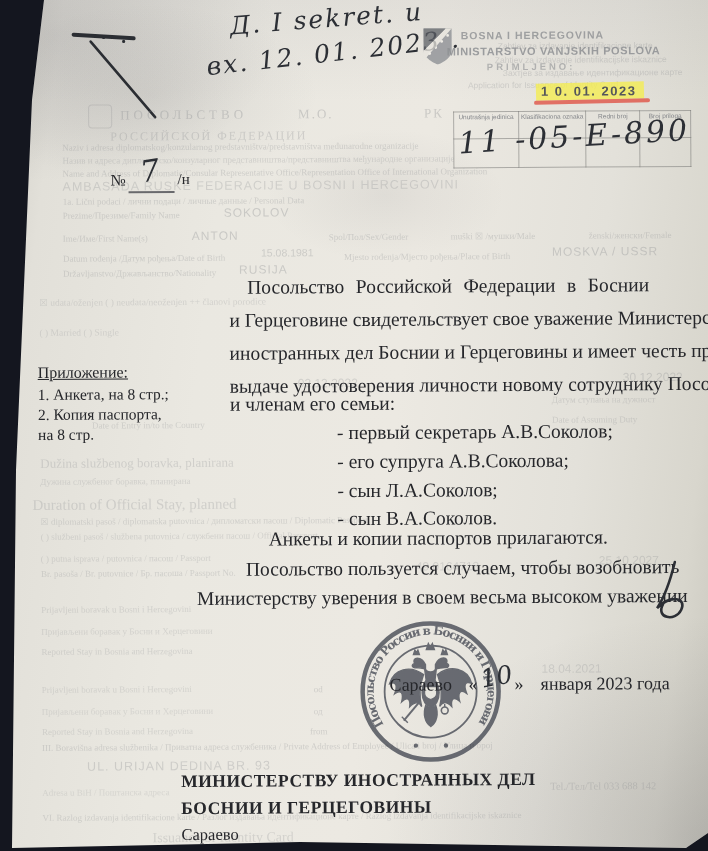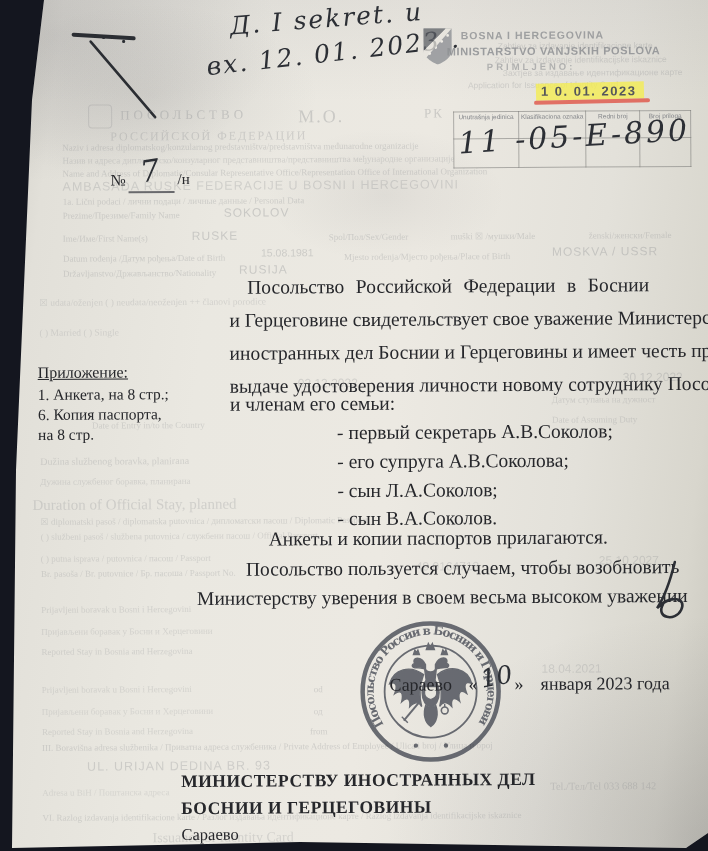--- a/index.html
+++ b/index.html
@@ -60,21 +60,21 @@
       <div class="abs ghost-sans" style="left:497px;top:56px;font-size:8.5px;opacity:.3">Zahtjev za izdavanje identifikacijske iskaznice</div>
       <div class="abs ghost-sans" style="left:505px;top:69px;font-size:8.5px;opacity:.3">Захтјев за издавање идентификационе карте</div>
       <div class="abs ghost-sans" style="left:470px;top:81px;font-size:8.5px;opacity:.3">Application for Issuance of Identity Card</div>
 
       <div class="abs" style="left:538px;top:84px;width:108px;height:17px;background:#f4ec52;opacity:.8;transform:rotate(-1deg)"></div>
       <div class="abs" style="left:536px;top:101px;width:116px;height:3.5px;background:#df4a3c;opacity:.75;border-radius:2px;transform:rotate(-1deg)"></div>
       <div class="abs hsans" style="left:543px;top:85px;font-size:13px;font-weight:bold;letter-spacing:1.5px;color:#54565b">1 0.  01.  2023</div>
 
       <div class="abs" style="left:90px;top:103px;width:22px;height:22px;border:1.5px solid #8e9093;border-radius:4px;opacity:.28"></div>
       <div class="abs ghost" style="left:122px;top:106px;font-size:13px;letter-spacing:4px;opacity:.35">ПОСОЛЬСТВО</div>
-      <div class="abs ghost" style="left:300px;top:106px;font-size:18px;letter-spacing:2px;opacity:.35">М.О.</div>
+      <div class="abs ghost" style="left:300px;top:106px;font-size:13px;letter-spacing:2px;opacity:.35">М.О.</div>
       <div class="abs ghost" style="left:426px;top:106px;font-size:13px;letter-spacing:2px;opacity:.35">РК</div>
       <div class="abs ghost" style="left:112px;top:128px;font-size:12px;letter-spacing:2px;opacity:.3">РОССИЙСКОЙ ФЕДЕРАЦИИ</div>
 
       <table class="reg abs" style="left:455px;top:112px;width:238px">
         <tbody>
             <tr>
           <td style="width:62px;height:24px">Unutrašnja jedinica</td>
           <td style="width:62px">Klasifikaciona oznaka</td>
           <td style="width:58px">Redni broj</td>
           <td style="width:52px">Broj priloga</td>
@@ -96,38 +96,38 @@
 
       <div class="abs typed" style="left:112px;top:170px;font-size:16px">№</div>
       <div class="abs" style="left:130px;top:190px;width:46px;height:1.5px;background:#4a4b50;opacity:.8"></div>
       <div class="abs hw" style="left:142px;top:152px;font-size:30px;transform:rotate(-8deg)">7</div>
       <div class="abs typed" style="left:179px;top:170px;font-size:15px">/н</div>
 
       <div class="abs ghost" style="left:64px;top:195px;font-size:9px;opacity:.3">1a. Lični podaci / лични подаци / личные данные / Personal Data</div>
       <div class="abs ghost" style="left:64px;top:209px;font-size:9px;opacity:.3">Prezime/Презиме/Family Name</div>
       <div class="abs ghost-sans" style="left:225px;top:205px;font-size:12px;letter-spacing:1px;opacity:.35">SOKOLOV</div>
       <div class="abs ghost" style="left:64px;top:232px;font-size:9px;opacity:.3">Ime/Име/First Name(s)</div>
-      <div class="abs ghost-sans" style="left:193px;top:228px;font-size:12px;letter-spacing:1px;opacity:.35">RUSKE</div>
+      <div class="abs ghost-sans" style="left:193px;top:228px;font-size:12px;letter-spacing:1px;opacity:.35">ANTON</div>
       <div class="abs ghost" style="left:330px;top:232px;font-size:9px;opacity:.3">Spol/Пол/Sex/Gender</div>
       <div class="abs ghost" style="left:452px;top:232px;font-size:9px;opacity:.3">muški ☒ /мушки/Male</div>
       <div class="abs ghost" style="left:590px;top:232px;font-size:9px;opacity:.3">ženski/женски/Female</div>
       <div class="abs ghost" style="left:64px;top:252px;font-size:9px;opacity:.3">Datum rođenja /Датум рођења/Date of Birth</div>
       <div class="abs ghost-sans" style="left:262px;top:246px;font-size:10.5px;opacity:.32">15.08.1981</div>
       <div class="abs ghost" style="left:345px;top:252px;font-size:9px;opacity:.3">Mjesto rođenja/Мјесто рођења/Place of Birth</div>
       <div class="abs ghost-sans" style="left:553px;top:246px;font-size:12px;letter-spacing:1px;opacity:.35">MOSKVA   / USSR</div>
       <div class="abs ghost" style="left:64px;top:267px;font-size:9px;opacity:.3">Državljanstvo/Држављанство/Nationality</div>
       <div class="abs ghost-sans" style="left:240px;top:262px;font-size:12px;letter-spacing:1px;opacity:.35">RUSIJA</div>
       <div class="abs ghost" style="left:40px;top:295px;font-size:9.5px;opacity:.25">☒ udata/oženjen        ( ) neudata/neoženjen        ++ članovi porodice</div>
       <div class="abs ghost" style="left:40px;top:326px;font-size:9.5px;opacity:.25">( ) Married                  ( ) Single</div>
       <div class="abs ghost-sans" style="left:298px;top:376px;font-size:12px;opacity:.28">02.12.2022</div>
       <div class="abs ghost-sans" style="left:623px;top:372px;font-size:12px;opacity:.3">30.12.2022</div>
       <div class="abs ghost" style="left:552px;top:396px;font-size:9px;opacity:.28">Датум ступања на дужност</div>
       <div class="abs ghost" style="left:92px;top:419px;font-size:9px;opacity:.28">Date of Entry in/to the Country</div>
       <div class="abs ghost" style="left:552px;top:416px;font-size:9px;opacity:.28">Date of Assuming Duty</div>
-      <div class="abs ghost" style="left:40px;top:454px;font-size:10px;opacity:.28">Dužina službenog boravka, planirana</div>
+      <div class="abs ghost" style="left:40px;top:454px;font-size:13px;opacity:.28">Dužina službenog boravka, planirana</div>
       <div class="abs ghost" style="left:40px;top:475px;font-size:9px;opacity:.26">Дужина службеног боравка, планирана</div>
       <div class="abs ghost" style="left:32px;top:495px;font-size:15px;opacity:.28">Duration of Official Stay, planned</div>
       <div class="abs ghost" style="left:40px;top:515px;font-size:9px;opacity:.28">☒ diplomatski pasoš / diplomatska putovnica / дипломатски пасош / Diplomatic Passport</div>
       <div class="abs ghost" style="left:40px;top:530px;font-size:9px;opacity:.26">( ) službeni pasoš / službena putovnica / службени пасош / Official Passport</div>
       <div class="abs ghost" style="left:40px;top:552px;font-size:9px;opacity:.26">( ) putna isprava / putovnica / пасош / Passport</div>
       <div class="abs ghost" style="left:40px;top:567px;font-size:9px;opacity:.28">Br. pasoša / Br. putovnice / Бр. пасоша / Passport No.</div>
       <div class="abs ghost-sans" style="left:415px;top:560px;font-size:12px;opacity:.26">49 0164713</div>
       <div class="abs ghost-sans" style="left:598px;top:555px;font-size:12px;opacity:.28">25.10.2027</div>
       <div class="abs ghost" style="left:40px;top:603px;font-size:9px;opacity:.26">Prijavljeni boravak u Bosni i Hercegovini</div>
       <div class="abs ghost" style="left:40px;top:625px;font-size:9px;opacity:.24">Пријављени боравак у Босни и Херцеговини</div>
@@ -147,21 +147,21 @@
       <div class="abs ghost" style="left:150px;top:829px;font-size:14px;opacity:.26">Issuance of Identity Card</div>
 
       <div class="abs typed just" style="left:248px;top:276px;width:402px;font-size:19.5px">Посольство Российской Федерации в Боснии</div>
       <div class="abs typed just" style="left:230px;top:309px;width:420px;font-size:19.5px">и Герцеговине свидетельствует свое уважение Министерству</div>
       <div class="abs typed just" style="left:230px;top:342px;width:420px;font-size:19.5px">иностранных дел Боснии и Герцеговины и имеет честь просить о</div>
       <div class="abs typed just" style="left:230px;top:375px;width:420px;font-size:19.5px">выдаче удостоверения личности новому сотруднику Посольства</div>
       <div class="abs typed" style="left:230px;top:393px;font-size:19.5px">и членам его семьи:</div>
 
       <div class="abs typed" style="left:38px;top:362px;font-size:16px;text-decoration:underline">Приложение:</div>
       <div class="abs typed" style="left:38px;top:384px;font-size:15.5px">1. Анкета, на 8 стр.;</div>
-      <div class="abs typed" style="left:38px;top:404px;font-size:15.5px">6. Копия паспорта,</div>
+      <div class="abs typed" style="left:38px;top:404px;font-size:15.5px">2. Копия паспорта,</div>
       <div class="abs typed" style="left:38px;top:424px;font-size:15.5px">на 8 стр.</div>
 
       <div class="abs typed" style="left:337px;top:422px;font-size:19.5px">- первый секретарь А.В.Соколов;</div>
       <div class="abs typed" style="left:337px;top:451px;font-size:19.5px">- его супруга А.В.Соколова;</div>
       <div class="abs typed" style="left:337px;top:508px;font-size:19.5px">- сын В.А.Соколов.</div>
       <div class="abs typed" style="left:337px;top:480px;font-size:19.5px">- сын Л.А.Соколов;</div>
 
       <div class="abs typed" style="left:268px;top:528px;font-size:19.5px">Анкеты и копии паспортов прилагаются.</div>
       <div class="abs typed just" style="left:245px;top:558px;width:410px;font-size:19.5px">Посольство пользуется случаем, чтобы возобновить</div>
       <div class="abs typed" style="left:196px;top:587px;font-size:19.5px">Министерству уверения в своем весьма высоком уважении</div>

